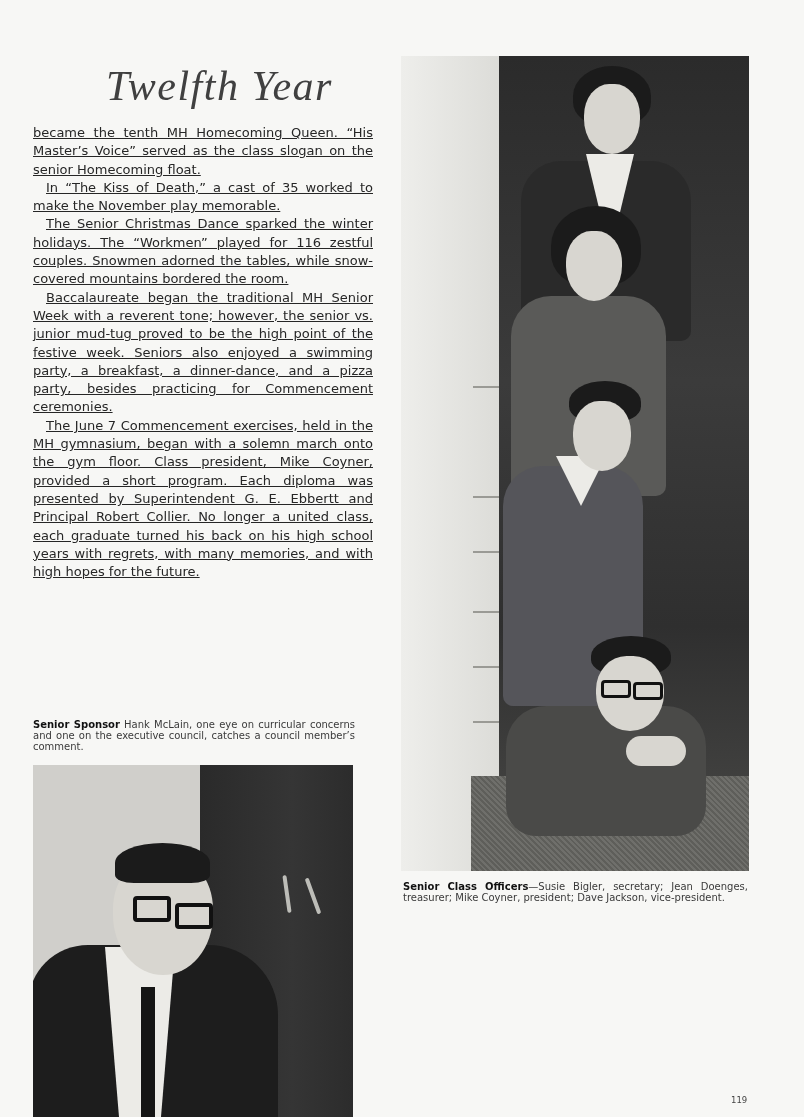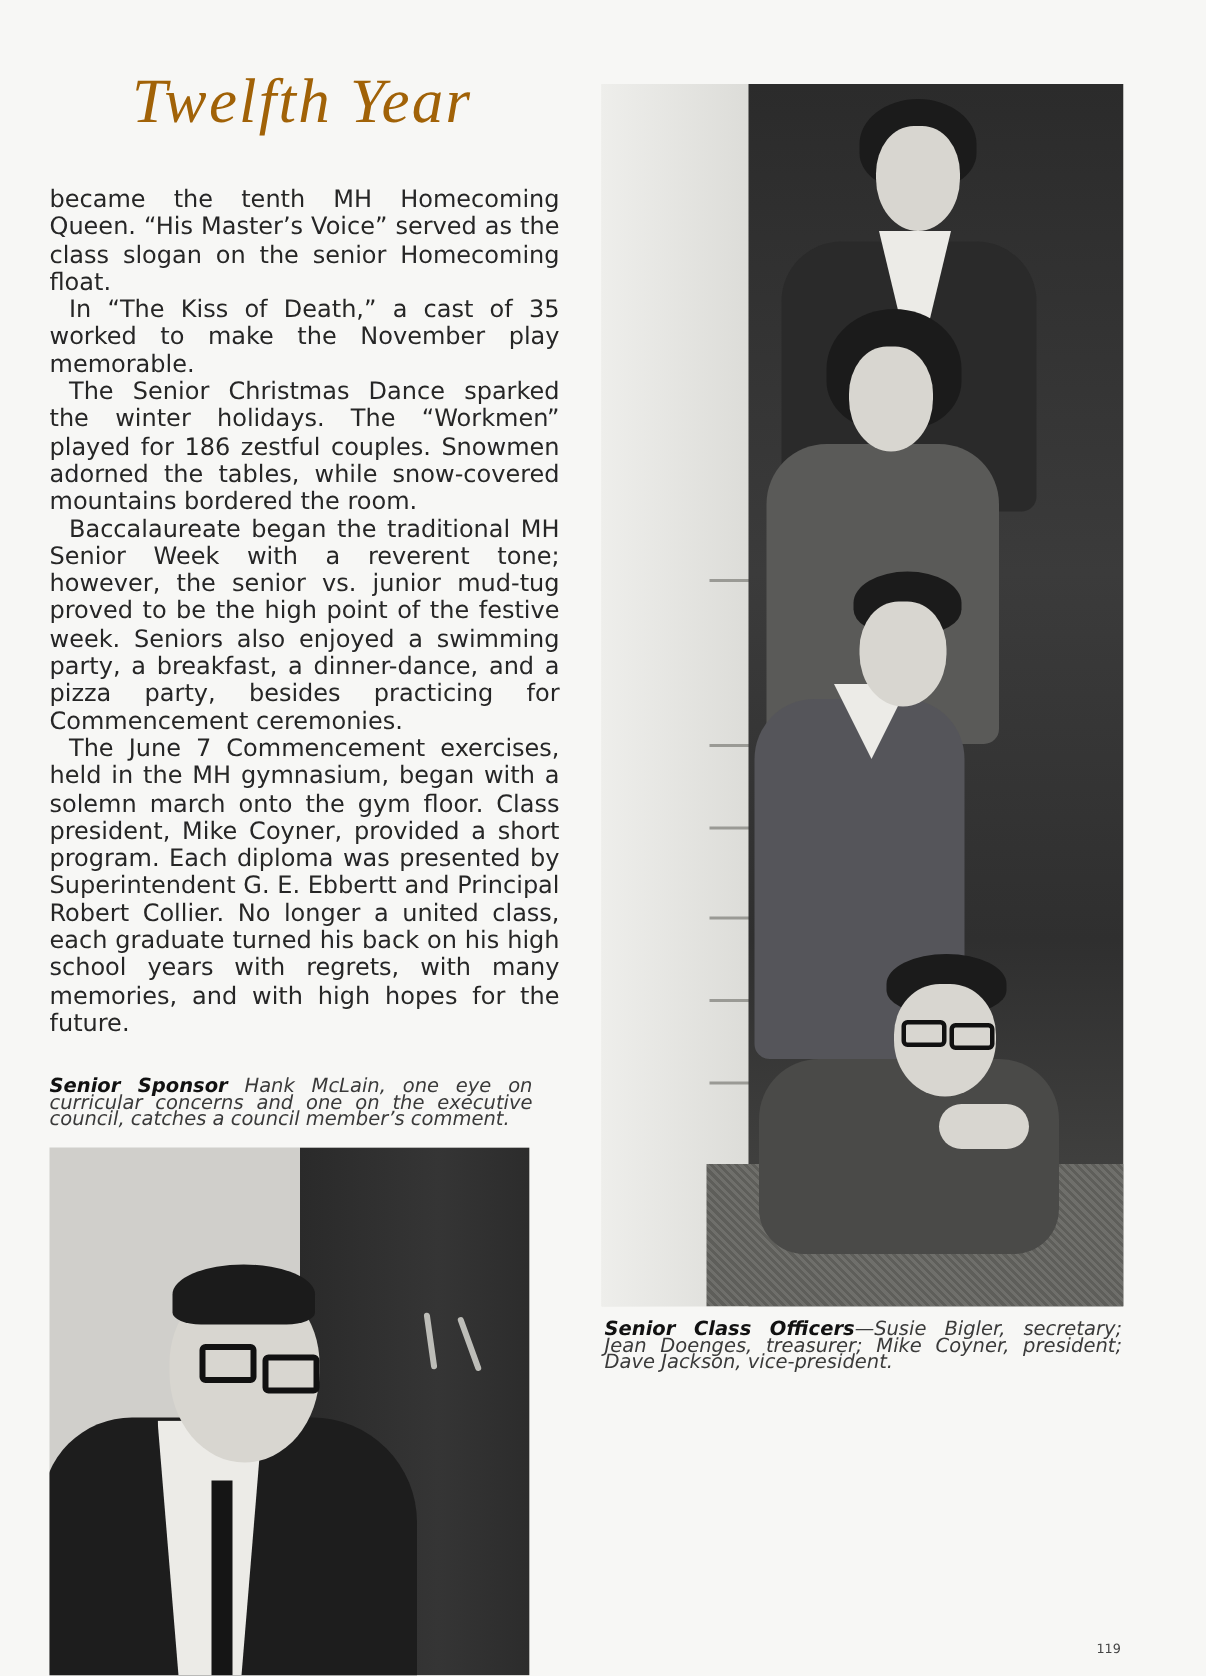--- a/index.html
+++ b/index.html
@@ -2,32 +2,32 @@
 <html><head>
   <meta charset="utf-8">
   <style>
     html, body { margin:0; padding:0; }
     body {
       width:804px; height:1117px; position:relative; overflow:hidden;
       background:#f7f7f5; color:#1e1e1e;
       font-family:"DejaVu Sans", sans-serif;
     }
     .title {
-      position:absolute; left:88px; top:44px; margin:0;
+      position:absolute; left:88px; top:44px; margin:18px;
       font-family:"Liberation Serif", serif; font-style:italic; font-weight:normal;
-      font-size:42px; letter-spacing:1.5px; color:#a16207;
+      font-size:42px; letter-spacing:1.5px; color:#404040;
     }
     .body-text {
       position:absolute; left:33px; top:124px; width:340px;
-      font-size:16px; line-height:18.3px; text-align:justify; color:#262626;
+      font-size:13px; line-height:18.3px; text-align:justify; color:#262626;text-decoration:underline;
     }
     .body-text p { margin:0; text-indent:13px; }
     .body-text p:first-child { text-indent:0; }
     .caption {
-      position:absolute; font-size:13px; line-height:11px; color:#3a3a3a; text-align:justify;font-style:italic;
+      position:absolute; font-size:10px; line-height:11px; color:#3a3a3a; text-align:justify;
     }
     .caption b { color:#111; }
     .cap-sponsor { left:33px; top:719px; width:322px; }
     .cap-officers { left:403px; top:881px; width:345px; }
     .page-number { position:absolute; left:731px; top:1095px; font-size:8.5px; color:#444; }
 
     
     .photo-officers {
       position:absolute; left:401px; top:56px; width:348px; height:815px; overflow:hidden;
       background:#e9e9e6;
@@ -64,21 +64,21 @@
     .photo-sponsor .handle { position:absolute; width:4px; height:38px; background:#bdbdb8; border-radius:3px; }
   </style>
 </head>
 <body>
 
 <h1 class="title">Twelfth Year</h1>
 
 <div class="body-text">
   <p>became the tenth MH Homecoming Queen. “His Master’s Voice” served as the class slogan on the senior Homecoming float.</p>
   <p>In “The Kiss of Death,” a cast of 35 worked to make the November play memorable.</p>
-  <p>The Senior Christmas Dance sparked the winter holidays. The “Workmen” played for 186 zestful couples. Snowmen adorned the tables, while snow-covered mountains bordered the room.</p>
+  <p>The Senior Christmas Dance sparked the winter holidays. The “Workmen” played for 116 zestful couples. Snowmen adorned the tables, while snow-covered mountains bordered the room.</p>
   <p>Baccalaureate began the traditional MH Senior Week with a reverent tone; however, the senior vs. junior mud-tug proved to be the high point of the festive week. Seniors also enjoyed a swimming party, a breakfast, a dinner-dance, and a pizza party, besides practicing for Commencement ceremonies.</p>
   <p>The June 7 Commencement exercises, held in the MH gymnasium, began with a solemn march onto the gym floor. Class president, Mike Coyner, provided a short program. Each diploma was presented by Superintendent G. E. Ebbertt and Principal Robert Collier. No longer a united class, each graduate turned his back on his high school years with regrets, with many memories, and with high hopes for the future.</p>
 </div>
 
 <div class="photo-officers" title="Four senior class officers stacked in a doorway">
   <div class="wall-left">
     <div class="brick" style="top:330px"></div>
     <div class="brick" style="top:440px"></div>
     <div class="brick" style="top:495px"></div>
     <div class="brick" style="top:555px"></div>

